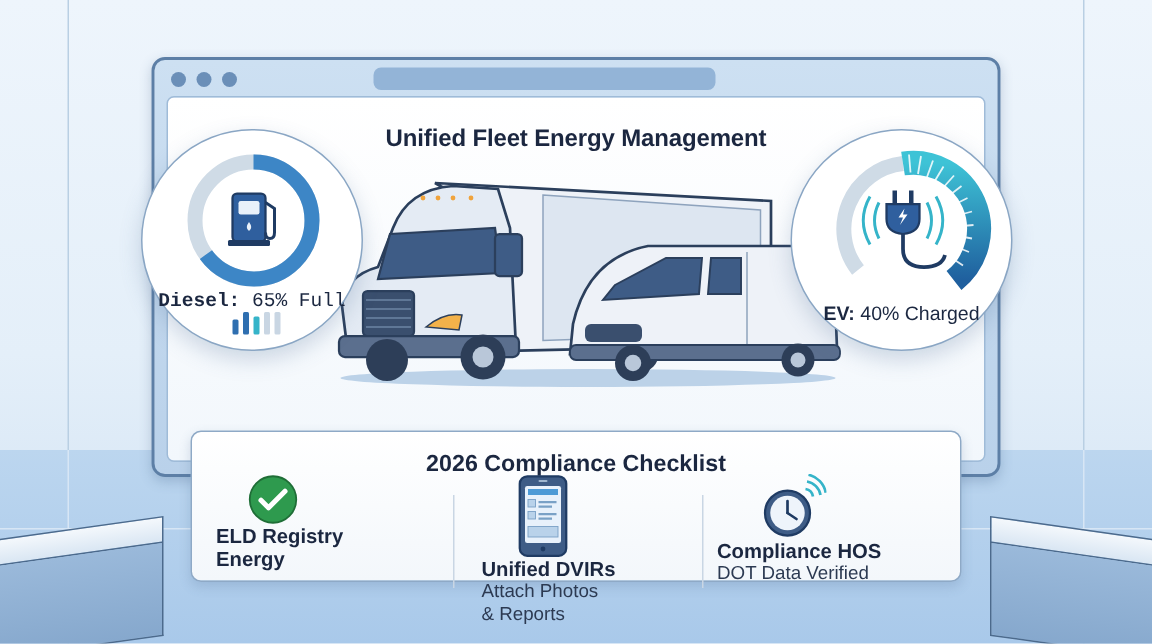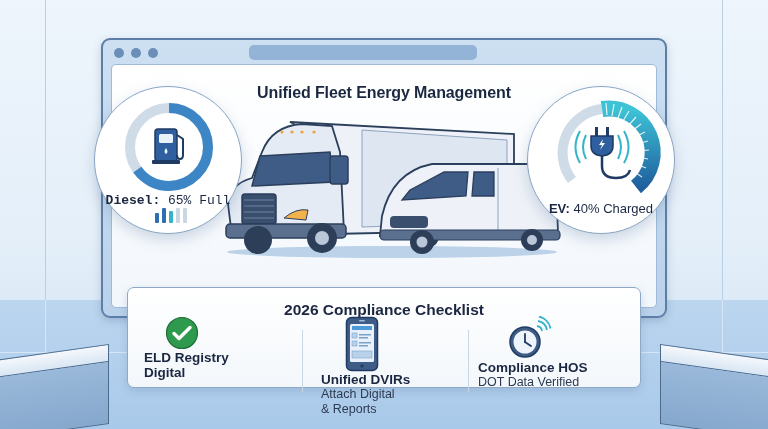--- a/index.html
+++ b/index.html
@@ -206,21 +206,21 @@
 <div class="checklist">
   <div class="checklist-title">2026 Compliance Checklist</div>
 
   <div class="check-item" style="left:16px">
     <svg class="icon" width="34" height="34" viewBox="0 0 34 34">
       <circle cx="17" cy="17" r="15.5" fill="#2e9a4e" stroke="#1f6e37" stroke-width="1.2"></circle>
       <path d="M9,17.5 l5,5 l11,-11" fill="none" stroke="#ffffff" stroke-width="3.4" stroke-linecap="round" stroke-linejoin="round"></path>
     </svg>
     <div class="txt">
       <div class="t1">ELD Registry</div>
-      <div class="t1">Digital</div>
+      <div class="t1">Energy</div>
     </div>
   </div>
   <div class="sep" style="left:174px"></div>
 
   <div class="check-item" style="left:193px">
     <svg class="icon" width="34" height="56" viewBox="0 0 34 56">
       <rect x="1.5" y="1.5" width="31" height="53" rx="5" fill="#3e5c86" stroke="#1f3b63" stroke-width="1.5"></rect>
       <rect x="5" y="8" width="24" height="38" rx="1.5" fill="#e8f1fb"></rect>
       <rect x="7" y="10" width="20" height="4" fill="#4d9ad6"></rect>
       <rect x="7" y="17" width="5" height="5" fill="#b9d2ea" stroke="#7aa1c6" stroke-width=".6"></rect>
@@ -228,21 +228,21 @@
         <rect x="14" y="21" width="9" height="1.5" fill="#7aa1c6"></rect>
       <rect x="7" y="25" width="5" height="5" fill="#b9d2ea" stroke="#7aa1c6" stroke-width=".6"></rect>
       <rect x="14" y="26" width="12" height="1.5" fill="#7aa1c6"></rect>
         <rect x="14" y="29" width="9" height="1.5" fill="#7aa1c6"></rect>
       <rect x="7" y="35" width="20" height="7" fill="#b9d2ea" stroke="#7aa1c6" stroke-width=".6"></rect>
       <rect x="14" y="4" width="6" height="1.4" rx=".7" fill="#9fb6cf"></rect>
       <circle cx="17" cy="50" r="1.6" fill="#1f3b63"></circle>
     </svg>
     <div class="txt">
       <div class="t1">Unified DVIRs</div>
-      <div class="t2">Attach Digital</div>
+      <div class="t2">Attach Photos</div>
       <div class="t2">&amp; Reports</div>
     </div>
   </div>
   <div class="sep" style="left:340px"></div>
 
   <div class="check-item" style="left:350px">
     <svg class="icon" width="44" height="44" viewBox="0 0 44 44">
       <circle cx="18" cy="26" r="15" fill="#3e5c86" stroke="#1f3b63" stroke-width="1.5"></circle>
       <circle cx="18" cy="26" r="11.5" fill="#eef4fb"></circle>
       <line x1="18" y1="26" x2="18" y2="18" stroke="#1f3b63" stroke-width="1.8" stroke-linecap="round"></line>

